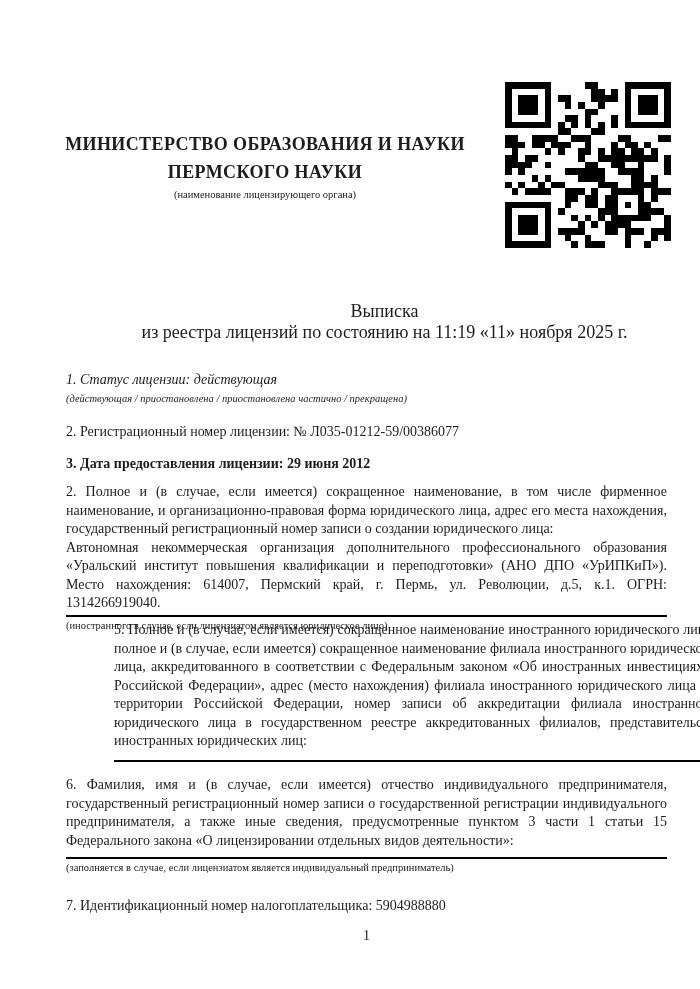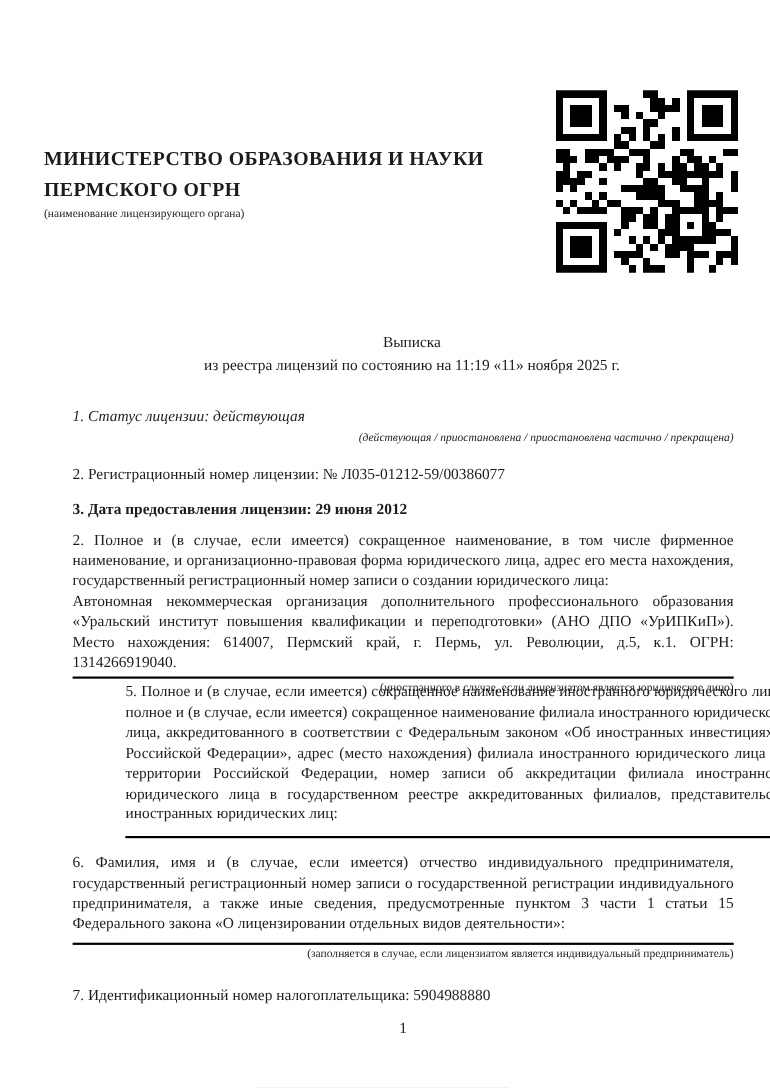--- a/index.html
+++ b/index.html
@@ -10,37 +10,37 @@
     width: 700px;
     height: 989px;
     margin: 0 auto;
     background: #ffffff;
     color: #1c1c1c;
     overflow: hidden;
   }
   .abs { position: absolute; }
 
   
-  .ministry { top: 130px; left: 40px; width: 450px; text-align: left; }
+  .ministry { top: 130px; left: 40px; width: 450px; text-align: center; }
   .ministry-line { font-size: 18px; font-weight: bold; line-height: 28px; letter-spacing: 0.4px; }
   .caption { font-size: 10.5px; line-height: 13px; color: #222; }
   .ministry .caption { margin-top: 2px; }
 
   
   .qr { top: 82px; left: 505px; width: 166px; height: 166px; }
   .qr svg { width: 166px; height: 166px; display: block; }
 
   
-  .doc-title { top: 301px; left: 74px; width: 601px; text-align: center; font-size: 14px; line-height: 21px; }
+  .doc-title { top: 301px; left: 84px; width: 601px; text-align: center; font-size: 18px; line-height: 21px; }
 
   
   .item { left: 66px; width: 601px; font-size: 14px; }
   .single { line-height: 19px; }
   .para { text-align: justify; line-height: 18.5px; }
-  .item .caption { text-align: right; }
+  .item .caption { text-align: left; }
   .fill-rule { border-top: 2px solid #000; height: 0; width: 100%; }
 
   .item1 { top: 370px; font-style: italic; }
   .item1 .caption { margin-top: 3px; }
   .item2 { top: 422px; }
   .item3 { top: 454px; font-weight: bold; }
   .item4 { top: 483px; }
   .item4 .fill-rule { margin-top: 2px; }
   .item4 .caption { margin-top: 2px; }
   .item5 { top: 621px; margin-left: 48px; }
@@ -53,21 +53,21 @@
 
   .page-number { top: 928px; left: 66px; width: 601px; text-align: center; font-size: 14px; }
 </style>
 </head>
 <body>
 
 <div class="page">
 
   <div class="abs ministry">
     <div class="ministry-line">МИНИСТЕРСТВО ОБРАЗОВАНИЯ И НАУКИ</div>
-    <div class="ministry-line">ПЕРМСКОГО ОГРН</div>
+    <div class="ministry-line">ПЕРМСКОГО НАУКИ</div>
     <div class="caption">(наименование лицензирующего органа)</div>
   </div>
 
   <div class="abs qr">
     <svg viewBox="0 0 25 25" shape-rendering="crispEdges" id="qr-svg">
         <rect x="0" y="0" width="1" height="1" fill="#000000"></rect>
         <rect x="1" y="0" width="1" height="1" fill="#000000"></rect>
         <rect x="2" y="0" width="1" height="1" fill="#000000"></rect>
         <rect x="3" y="0" width="1" height="1" fill="#000000"></rect>
         <rect x="4" y="0" width="1" height="1" fill="#000000"></rect>

